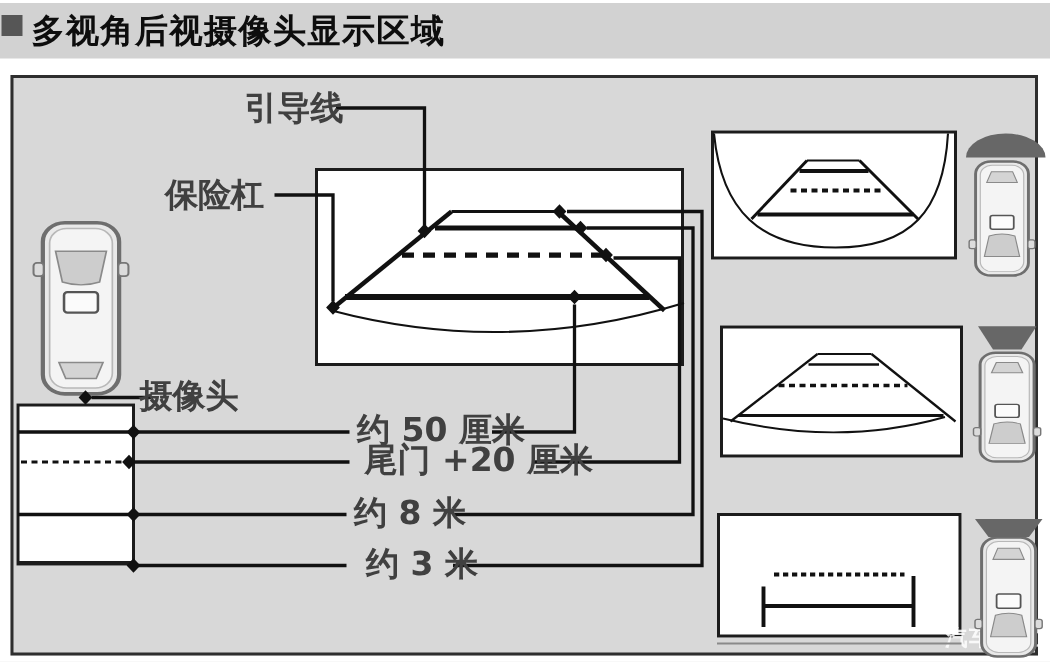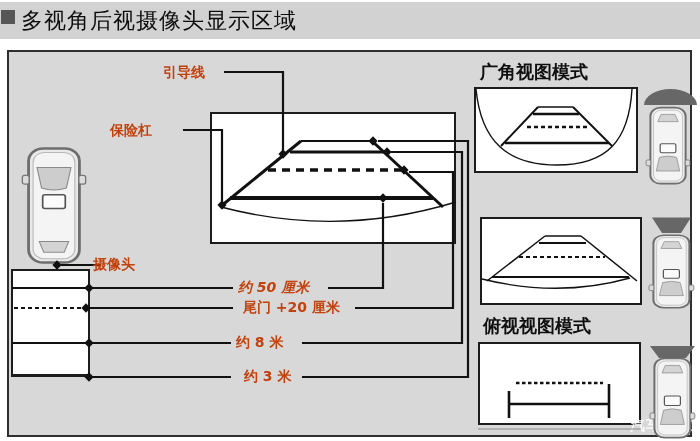--- a/index.html
+++ b/index.html
@@ -2,36 +2,36 @@
 <html><head>
 <meta charset="utf-8">
 <style>
   html,body{margin:0;padding:0;background:#ffffff;}
   body{width:700px;height:441px;font-family:"DejaVu Sans","Liberation Sans",sans-serif;}
   .stage{position:relative;width:700px;height:441px;overflow:hidden;background:#fff;}
   *{box-sizing:border-box;}
 
   .titlebar{position:absolute;left:0;top:2px;width:700px;height:37px;background:#d2d2d2;}
   .bullet{position:absolute;left:1px;top:8px;width:14px;height:14px;background:#565656;}
-  .title{position:absolute;left:21px;top:4px;font-size:22px;font-weight:normal;color:#0d0d0d;letter-spacing:1px;white-space:nowrap;}
+  .title{position:absolute;left:21px;top:4px;font-size:22px;font-weight:bold;color:#0d0d0d;letter-spacing:1px;white-space:nowrap;}
 
   .canvas{position:absolute;left:7px;top:50px;width:685px;height:387px;background:#d8d8d8;border:2px solid #2e2e2e;}
 
   .wrect{position:absolute;background:#ffffff;border:2px solid #1c1c1c;}
   .main-display{left:210px;top:112px;width:246px;height:132px;}
   .measure-rect{left:11px;top:269px;width:79px;height:108px;border-right-width:2px;border-bottom-width:3px;}
   .panel1{left:474px;top:87px;width:164px;height:86px;}
   .panel2{left:480px;top:217px;width:162px;height:88px;}
   .panel3{left:478px;top:342px;width:163px;height:83px;}
 
-  .lbl{position:absolute;font-size:14px;font-weight:bold;color:#c2410c;white-space:nowrap;line-height:21px;}
+  .lbl{position:absolute;font-size:22px;font-weight:bold;color:#404040;white-space:nowrap;line-height:21px;}
   .lbl-guide{left:163px;top:62px;}
   .lbl-bumper{left:110px;top:120px;}
   .lbl-camera{left:93px;top:254px;}
-  .lbl-50cm{left:238px;top:277px;font-style:italic;}
+  .lbl-50cm{left:238px;top:277px;}
   .lbl-tailgate{left:243px;top:297px;}
   .lbl-2m{left:236px;top:332px;}
   .lbl-3m{left:244px;top:366px;}
   .mode-lbl{position:absolute;font-size:18px;font-weight:bold;color:#0f0f0f;white-space:nowrap;}
   .mode1{left:480px;top:60px;}
   .mode2{left:483px;top:188px;}
   .mode3{left:483px;top:314px;}
 
   .watermark{position:absolute;left:630px;top:416px;font-size:15px;font-weight:bold;
              color:rgba(255,255,255,0.85);letter-spacing:1px;white-space:nowrap;}
@@ -154,16 +154,14 @@
   </svg>
 
   <div class="lbl lbl-guide">引导线</div>
   <div class="lbl lbl-bumper">保险杠</div>
   <div class="lbl lbl-camera">摄像头</div>
   <div class="lbl lbl-50cm">约 50 厘米</div>
   <div class="lbl lbl-tailgate">尾门 +20 厘米</div>
   <div class="lbl lbl-2m">约 8 米</div>
   <div class="lbl lbl-3m">约 3 米</div>
 
-  <div class="mode-lbl mode1">广角视图模式</div>
-  <div class="mode-lbl mode3">俯视视图模式</div>
 
 </div>
 
 </body></html>

